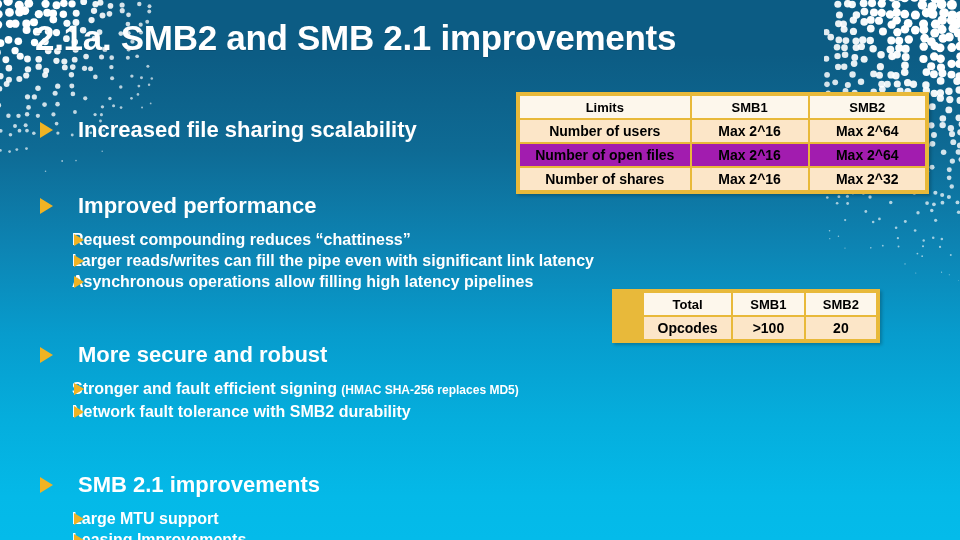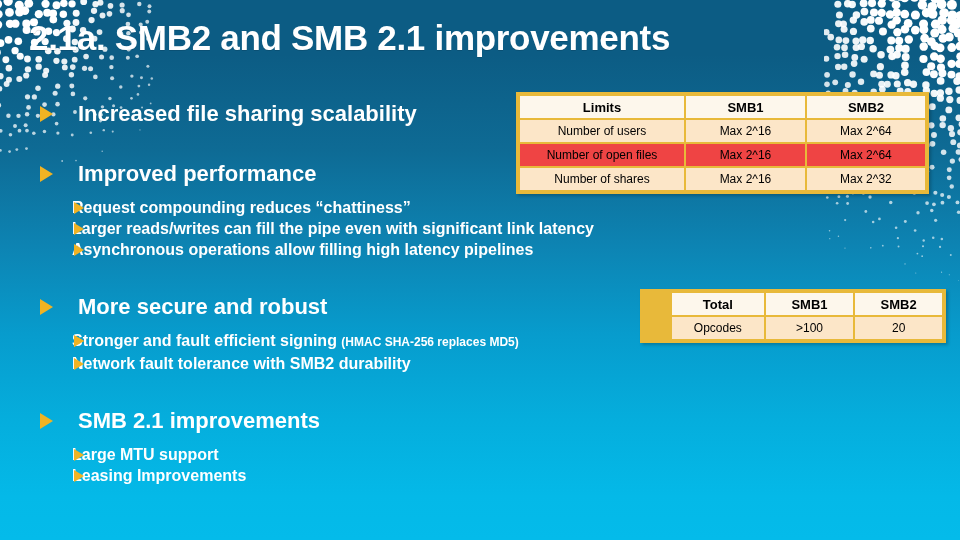--- a/index.html
+++ b/index.html
@@ -31,38 +31,38 @@
     pointer-events: none;
   }
   .dots svg { display: block; }
 
   #dots-topleft  { left: -6px; top: -10px; }
   #dots-topright { right: -4px; top: -8px; }
 
   
   #title {
     position: absolute;
-    left: 29px;
+    left: 35px;
     top: 18px;
     color: #ffffff;
     font-size: 35px;
     font-weight: bold;
     letter-spacing: -0.3px;
     white-space: nowrap;
     text-shadow: 0 1px 0 rgba(0,0,0,0.12);
   }
 
   
   #bullets {
     position: absolute;
     left: 0;
     top: 100px;
     width: 760px;
   }
-  .blk { position: relative; }
+  .blk { position: relative; margin-top: 16px; }
 
   .b1 {
     position: relative;
     padding-left: 78px;
     color: #ffffff;
     font-size: 22px;
     font-weight: bold;
     line-height: 27px;
     white-space: nowrap;
   }
@@ -119,33 +119,33 @@
     padding: 0 8px;
     white-space: nowrap;
   }
   .tbl th {
     background: #fdf7ec;
     font-size: 13px;
     font-weight: bold;
     height: 22px;
   }
   .tbl td {
-    font-size: 12px;
-    font-weight: normal;
+    font-size: 14px;
+    font-weight: bold;
     height: 22px;
   }
   .row-a td { background: #fce6c8; }
-  .row-b td { background: #ef4444; }
+  .row-b td { background: #a21caf; }
 
   #table-limits { left: 516px; top: 92px; width: 413px; }
   #table-limits td.c0, #table-limits th.c0 { width: 162px; }
   #table-limits td.c1, #table-limits th.c1 { width: 122px; }
   #table-limits td.c2, #table-limits th.c2 { width: 121px; }
 
-  #table-opcodes { left: 640px; top: 289px; width: 306px; padding-left: 28px; }
+  #table-opcodes { left: 612px; top: 289px; width: 268px; padding-left: 28px; }
   #table-opcodes td.c0, #table-opcodes th.c0 { width: 100px; }
   #table-opcodes td.c1, #table-opcodes th.c1 { width: 103px; }
   #table-opcodes td.c2, #table-opcodes th.c2 { width: 101px; }
 </style>
 </head>
 <body>
 
 <div id="slide">
 
   <div class="dots" id="dots-topleft">

